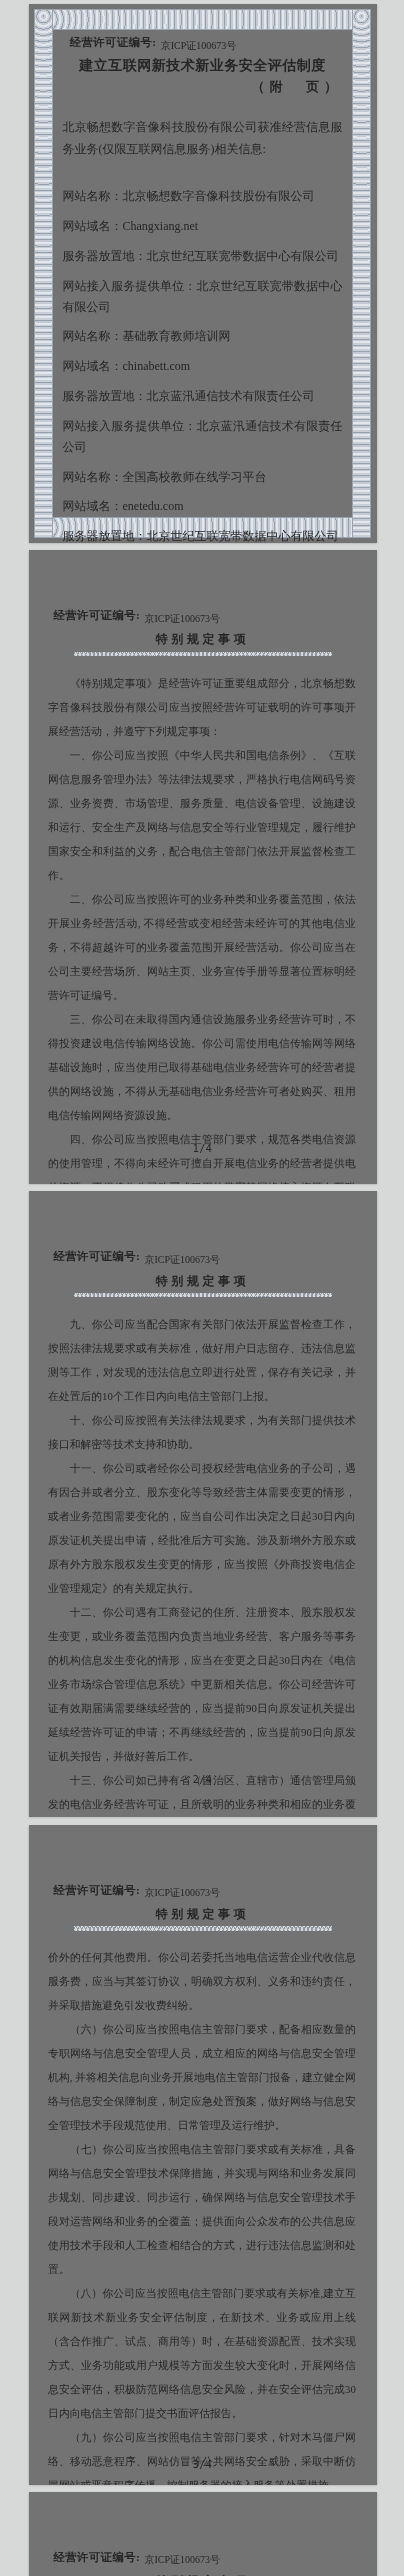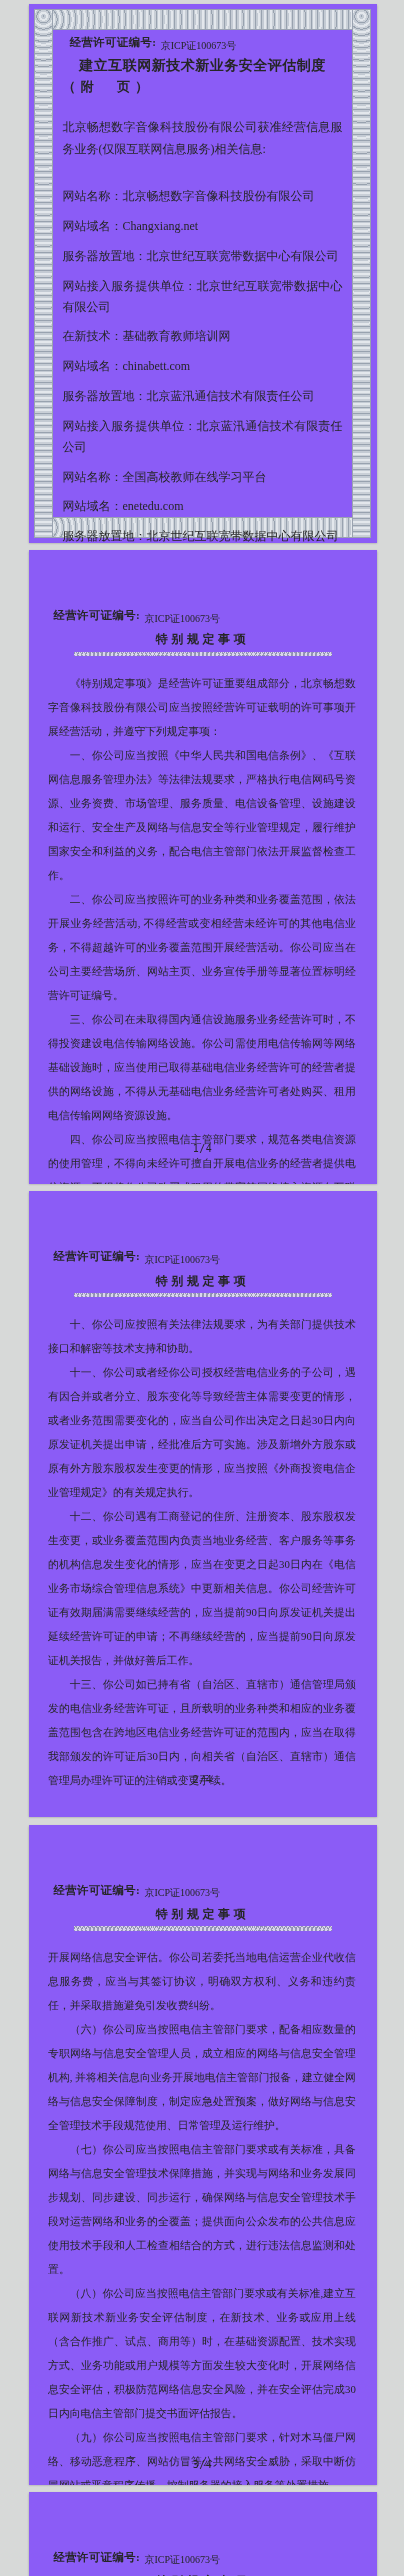--- a/index.html
+++ b/index.html
@@ -6,21 +6,21 @@
   body{
     width:405px;
     background:#d7d9d8;
     font-family:"Liberation Serif","DejaVu Serif",serif;
     color:#262626;
     -webkit-font-smoothing:antialiased;
   }
   .page{
     width:348px;
     margin:0 auto 7.2px;
-    background:#8b5cf6;
+    background:#737373;
     position:relative;
     box-shadow:0 0.5px 2.1px rgba(0,0,0,.28);
     overflow:hidden;
   }
   .spacer-top{height:4.1px;}
 
   
   .cert{height:539px;}
   .cert-frame{position:absolute;inset:5.2px;pointer-events:none;}
   .cert-frame .strip{
@@ -44,21 +44,21 @@
   .lic-row{display:flex;align-items:flex-end;gap:4.1px;}
   .lic-label{font-weight:bold;font-size:11.3px;letter-spacing:0.5px;white-space:nowrap;}
   .lic-value{font-size:10px;padding-bottom:0px;white-space:nowrap;}
   .cert .lic-row{margin:4.1px 0 7.2px 7.2px;}
   .cert .lic-value{position:relative;top:3.1px;}
 
   .cert-title{
     text-align:center;font-weight:bold;font-size:14px;
     letter-spacing:0.5px;margin:5.2px 0 3.1px;
   }
-  .cert-subtitle{text-align:left;font-weight:bold;font-size:13px;letter-spacing:5.2px;margin:0 0 20.6px;}
+  .cert-subtitle{text-align:right;font-weight:bold;font-size:13px;letter-spacing:5.2px;margin:0 0 20.6px;}
   .cert-intro{font-size:12px;line-height:21.6px;margin:0 0 26px;text-align:justify;}
   .cert-entries p{
     font-size:12px;line-height:20.6px;margin:0 0 9.3px;text-align:justify;
   }
 
   
   .prov{padding-top:58px;}
   .prov .lic-row{margin-left:25px;}
   .prov .lic-value{position:relative;top:2.6px;}
   .prov-title{
@@ -108,21 +108,21 @@
     </div>
     <h1 class="cert-title">建立互联网新技术新业务安全评估制度</h1>
     <div class="cert-subtitle">（附　页）</div>
     <p class="cert-intro">北京畅想数字音像科技股份有限公司获准经营信息服务业务(仅限互联网信息服务)相关信息:</p>
     <div class="cert-entries">
 
     <p>网站名称：北京畅想数字音像科技股份有限公司</p>
         <p>网站域名：Changxiang.net</p>
         <p>服务器放置地：北京世纪互联宽带数据中心有限公司</p>
         <p>网站接入服务提供单位：北京世纪互联宽带数据中心有限公司</p>
-        <p>在新技术：基础教育教师培训网</p>
+        <p>网站名称：基础教育教师培训网</p>
         <p>网站域名：chinabett.com</p>
         <p>服务器放置地：北京蓝汛通信技术有限责任公司</p>
         <p>网站接入服务提供单位：北京蓝汛通信技术有限责任公司</p>
         <p>网站名称：全国高校教师在线学习平台</p>
         <p>网站域名：enetedu.com</p>
         <p>服务器放置地：北京世纪互联宽带数据中心有限公司</p>
       </div>
   </div>
 </section>
 
@@ -146,38 +146,39 @@
 
 <section class="page prov p2">
   <div class="lic-row">
     <span class="lic-label">经营许可证编号:</span>
     <span class="lic-value">京ICP证100673号</span>
   </div>
   <h2 class="prov-title">特别规定事项</h2>
   <div class="zigzag"></div>
   <div class="prov-body">
 
+  <p class="para">九、你公司应当配合国家有关部门依法开展监督检查工作，按照法律法规要求或有关标准，做好用户日志留存、违法信息监测等工作，对发现的违法信息立即进行处置，保存有关记录，并在处置后的10个工作日内向电信主管部门上报。</p>
       <p class="para">十、你公司应按照有关法律法规要求，为有关部门提供技术接口和解密等技术支持和协助。</p>
       <p class="para">十一、你公司或者经你公司授权经营电信业务的子公司，遇有因合并或者分立、股东变化等导致经营主体需要变更的情形，或者业务范围需要变化的，应当自公司作出决定之日起30日内向原发证机关提出申请，经批准后方可实施。涉及新增外方股东或原有外方股东股权发生变更的情形，应当按照《外商投资电信企业管理规定》的有关规定执行。</p>
       <p class="para">十二、你公司遇有工商登记的住所、注册资本、股东股权发生变更，或业务覆盖范围内负责当地业务经营、客户服务等事务的机构信息发生变化的情形，应当在变更之日起30日内在《电信业务市场综合管理信息系统》中更新相关信息。你公司经营许可证有效期届满需要继续经营的，应当提前90日向原发证机关提出延续经营许可证的申请；不再继续经营的，应当提前90日向原发证机关报告，并做好善后工作。</p>
       <p class="para">十三、你公司如已持有省（自治区、直辖市）通信管理局颁发的电信业务经营许可证，且所载明的业务种类和相应的业务覆盖范围包含在跨地区电信业务经营许可证的范围内，应当在取得我部颁发的许可证后30日内，向相关省（自治区、直辖市）通信管理局办理许可证的注销或变更手续。</p>
     </div>
   <div class="pagenum">2/4</div>
 </section>
 
 <section class="page prov p3">
   <div class="lic-row">
     <span class="lic-label">经营许可证编号:</span>
     <span class="lic-value">京ICP证100673号</span>
   </div>
   <h2 class="prov-title">特别规定事项</h2>
   <div class="zigzag"></div>
   <div class="prov-body">
 
-  <p class="para cont">开展网络信息安全评估。你公司若委托当地电信运营企业代收信息服务费，应当与其签订协议，明确双方权利、义务和违约责任，并采取措施避免引发收费纠纷。</p>
+  <p class="para cont">价外的任何其他费用。你公司若委托当地电信运营企业代收信息服务费，应当与其签订协议，明确双方权利、义务和违约责任，并采取措施避免引发收费纠纷。</p>
       <p class="para">（六）你公司应当按照电信主管部门要求，配备相应数量的专职网络与信息安全管理人员，成立相应的网络与信息安全管理机构, 并将相关信息向业务开展地电信主管部门报备，建立健全网络与信息安全保障制度，制定应急处置预案，做好网络与信息安全管理技术手段规范使用、日常管理及运行维护。</p>
       <p class="para">（七）你公司应当按照电信主管部门要求或有关标准，具备网络与信息安全管理技术保障措施，并实现与网络和业务发展同步规划、同步建设、同步运行，确保网络与信息安全管理技术手段对运营网络和业务的全覆盖；提供面向公众发布的公共信息应使用技术手段和人工检查相结合的方式，进行违法信息监测和处置。</p>
       <p class="para">（八）你公司应当按照电信主管部门要求或有关标准,建立互联网新技术新业务安全评估制度，在新技术、业务或应用上线（含合作推广、试点、商用等）时，在基础资源配置、技术实现方式、业务功能或用户规模等方面发生较大变化时，开展网络信息安全评估，积极防范网络信息安全风险，并在安全评估完成30日内向电信主管部门提交书面评估报告。</p>
       <p class="para">（九）你公司应当按照电信主管部门要求，针对木马僵尸网络、移动恶意程序、网站仿冒等公共网络安全威胁，采取中断仿冒网站或恶意程序传播、控制服务器的接入服务等处置措施。</p>
     </div>
   <div class="pagenum">3/4</div>
 </section>
 
 <section class="page prov p4">
   <div class="lic-row">

